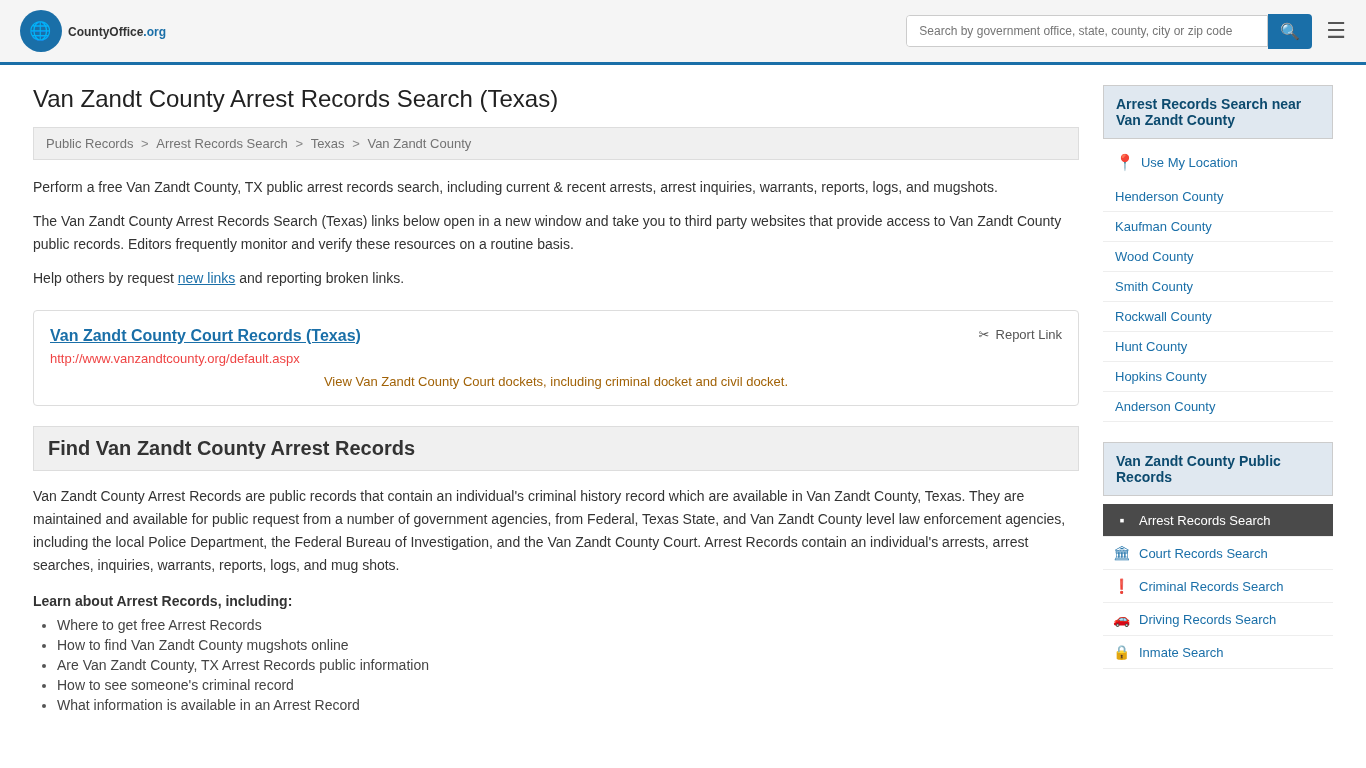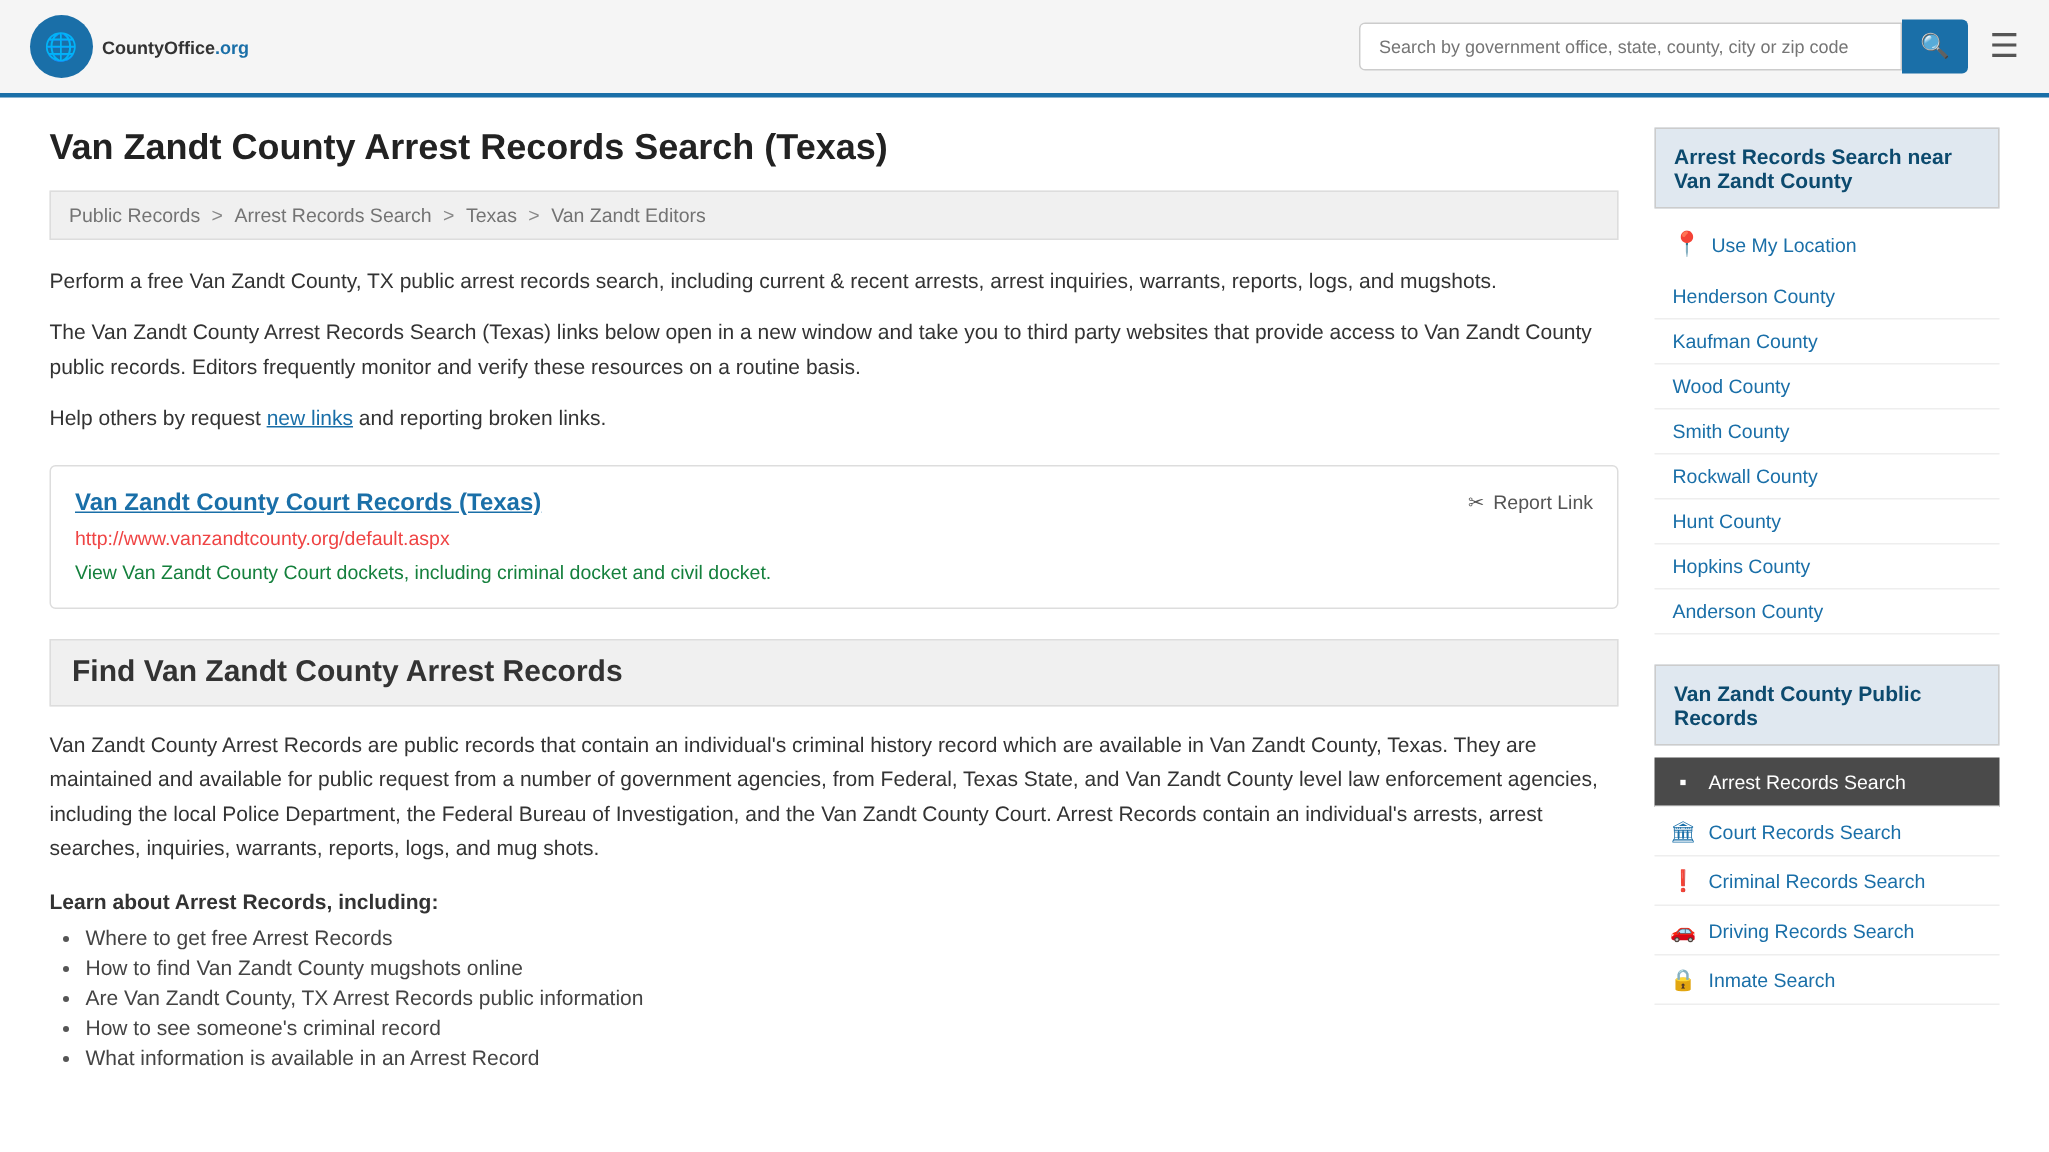--- a/index.html
+++ b/index.html
@@ -88,21 +88,21 @@
       flex: 1;
     }
     #sidebar {
       width: 230px;
       flex-shrink: 0;
     }
 
     
     #page-title {
       font-size: 24px;
-      font-weight: bold;
+      font-weight: normal;
       color: #222;
       margin-bottom: 14px;
     }
 
     
     #breadcrumb {
       background: #f0f0f0;
       padding: 8px 12px;
       font-size: 13px;
       color: #555;
@@ -151,21 +151,22 @@
       background: none;
       border: none;
     }
     .record-url {
       color: #ef4444;
       font-size: 13px;
       margin: 6px 0 8px 0;
     }
     .record-desc {
       font-size: 13px;
-      color: #15803d;
+      color: #a16207;
+      text-align: center;
     }
 
     
     .find-section-header {
       background: #f0f0f0;
       border: 1px solid #ddd;
       padding: 10px 14px;
       font-size: 20px;
       font-weight: bold;
       color: #333;
@@ -278,21 +279,21 @@
 
     <h1 id="page-title">Van Zandt County Arrest Records Search (Texas)</h1>
 
     <div id="breadcrumb">
       <a href="#">Public Records</a>
       <span> &gt; </span>
       <a href="#">Arrest Records Search</a>
       <span> &gt; </span>
       <a href="#">Texas</a>
       <span> &gt; </span>
-      <a href="#">Van Zandt Editors</a>
+      <a href="#">Van Zandt County</a>
     </div>
 
     <p class="desc-para">Perform a free Van Zandt County, TX public arrest records search, including current &amp; recent arrests, arrest inquiries, warrants, reports, logs, and mugshots.</p>
     <p class="desc-para">The Van Zandt County Arrest Records Search (Texas) links below open in a new window and take you to third party websites that provide access to Van Zandt County public records. Editors frequently monitor and verify these resources on a routine basis.</p>
     <p class="desc-para">
       <span>Help others by request </span><a href="#">new links</a><span> and reporting broken links.</span>
     </p>
 
     <div class="record-card">
       <div class="record-card-header">

